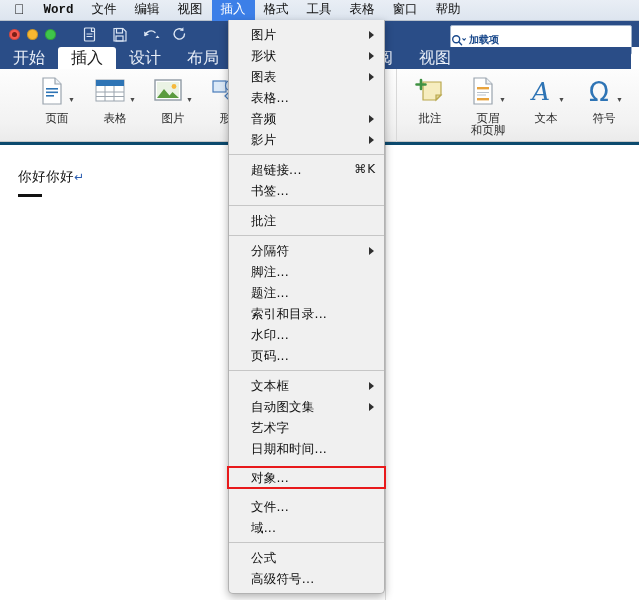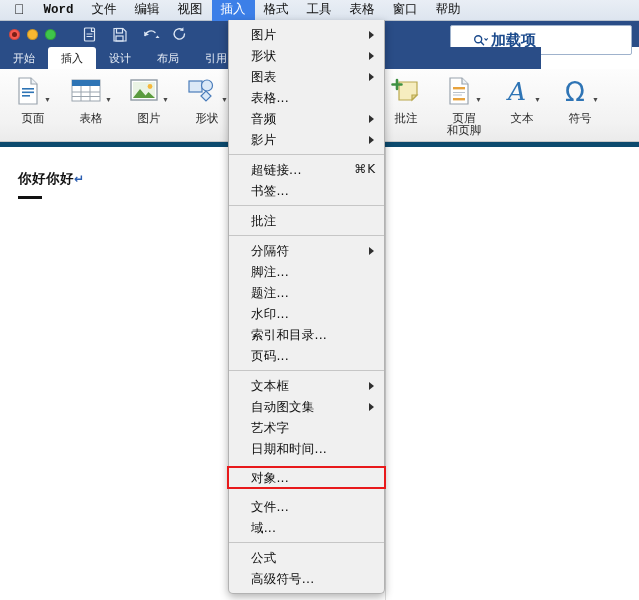--- a/index.html
+++ b/index.html
@@ -41,64 +41,64 @@
                     border-radius:50%; background:#7c1f17; }
   .light.y { background: #f7b731; box-shadow: inset 0 0 0 1px rgba(0,0,0,.18); }
   .light.g { background: #3ec64a; box-shadow: inset 0 0 0 1px rgba(0,0,0,.18); }
 
   .qa { display: flex; align-items: center; gap: 13px; margin-left: 25px; }
   .qaicon { width: 17px; height: 17px; color: #dce6f4; display: block; }
 
   #searchbox {
     position: absolute; left: 450px; top: 4px; width: 182px; height: 30px;
     background: #ffffff; border: 1px solid #9fb2cc; border-radius: 2px;
-    display: flex; align-items: center; padding: 0 22px;
-    font-size: 15px; color: #1b4a8c; font-weight: bold;
+    display: flex; align-items: center; padding: 0 0;
+    font-size: 10px; color: #1b4a8c; font-weight: bold;
   }
   #searchbox .sicon { color: #2a4d87; margin-right: 2px; display:flex; }
   #searchbox .stxt { color: #1b4a8c; }
 
   
   #tabstrip {
-    position: absolute; left: 0; top: 26px; width: 541px; height: 22px;
+    position: absolute; left: 0; top: 26px; width: 631px; height: 22px;
     background: #2a4d87;
     display: flex; align-items: flex-end;
-    font-size: 11px; color: #e8eef7;
+    font-size: 16px; color: #e8eef7;
   }
   #tabstrip .tab {
     padding: 2px 13px 4px 13px; height: 22px; line-height: 18px;
     white-space: nowrap; cursor: default;
   }
   #tabstrip .tab.active {
     background: #ffffff; color: #1a1a1a;
     border-radius: 3px 3px 0 0;
   }
 
   
   #ribbon {
     position: absolute; left: 0; top: 48px; width: 639px; height: 73px;
     background: linear-gradient(to bottom, #fdfdfd 0%, #f2f2f2 75%, #ebebeb 100%);
     border-bottom: 1px solid #c8c8c8;
     display: flex; align-items: flex-start;
   }
-  .rgroup { display: flex; align-items: flex-start; height: 73px; padding: 0 4px; }
+  .rgroup { display: flex; align-items: flex-start; height: 73px; padding: 0 4px; margin-left: 24px; }
   .rgroup + .rgroup { border-left: 1px solid #d8d8d8; }
   .rbtn {
     width: 58px; height: 70px; padding-top: 6px;
     display: flex; flex-direction: column; align-items: center;
     font-size: 11.5px; color: #2b2b2b; cursor: default;
   }
   .rbtn .glyphrow { display: flex; align-items: center; height: 34px; }
   .rbtn .caret { font-size: 7px; color: #4a4a4a; margin-left: 3px; align-self: flex-end; margin-bottom: 6px; }
   .rbtn .lbl { margin-top: 3px; text-align: center; line-height: 12px; white-space: pre-line; }
 
   
   #docarea {
     position: absolute; left: 0; top: 121px; width: 639px; height: 458px;
-    background: #ffffff; border-top: 5px solid #0c4a6e; font-weight: bold;
+    background: #ffffff; border-top: 3px solid #0c4a6e;
   }
   #page {
     position: absolute; left: 0; top: 0; width: 386px; height: 458px;
     background: #ffffff; border-right: 1px solid #dcdcdc;
   }
   #doctext {
     position: absolute; left: 18px; top: 23px;
     font-size: 13.5px; color: #111111; letter-spacing: .5px;
     font-family: "DejaVu Sans", "Liberation Sans", sans-serif;
   }
@@ -386,24 +386,24 @@
       <span class="lbl">分隔符</span>
       <span class="arrow"></span>
     </div>
     <div class="item">
       <span class="lbl">脚注...</span>
     </div>
     <div class="item">
       <span class="lbl">题注...</span>
     </div>
     <div class="item">
+      <span class="lbl">索引和目录...</span>
+    </div>
+    <div class="item">
       <span class="lbl">水印...</span>
-    </div>
-    <div class="item">
-      <span class="lbl">索引和目录...</span>
     </div>
     <div class="item">
       <span class="lbl">页码...</span>
     </div>
     <div class="sep"></div>
     <div class="item">
       <span class="lbl">文本框</span>
       <span class="arrow"></span>
     </div>
     <div class="item">

